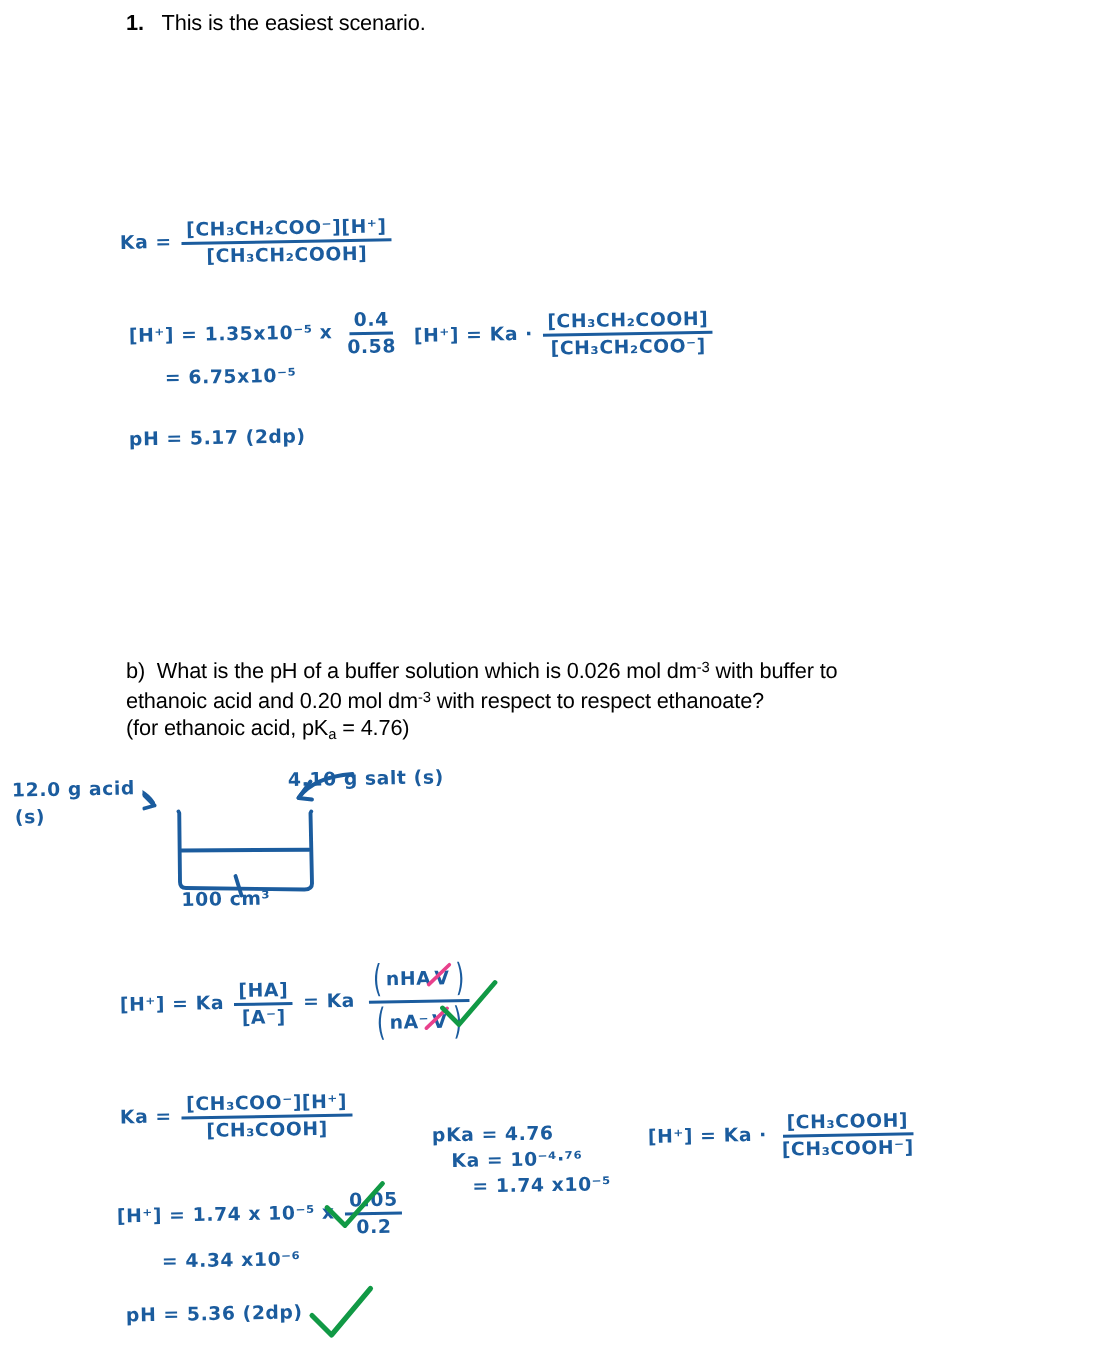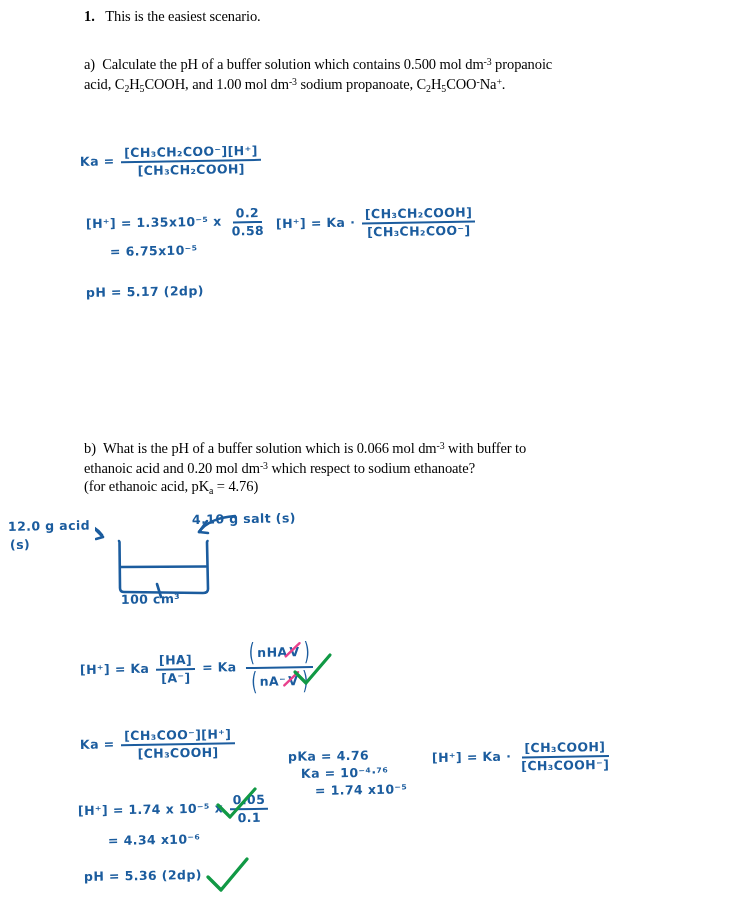--- a/index.html
+++ b/index.html
@@ -6,21 +6,21 @@
   body{
     width:736px;height:906px;position:relative;overflow:hidden;
     font-family:"Liberation Sans", sans-serif;
     color:#000000;
   }
   .sheet{position:absolute;inset:0;background:#fff;}
 
   
   .printed{
     position:absolute;
-    font-family:Liberation Serif, serif;
+    font-family:Liberation Sans, sans-serif;
     font-size:14.5px;
     line-height:20px;
     color:#000;
     letter-spacing:-0.1px;
     white-space:nowrap;
   }
   .q-num{font-weight:bold;}
   sub{font-size:0.68em;vertical-align:-0.28em;}
   sup{font-size:0.68em;vertical-align:0.42em;}
 
@@ -64,49 +64,43 @@
 </head>
 <body>
 
 <div class="sheet">
 
   <div class="printed" style="left:84px;top:6px;">
     <span class="q-num">1.</span>
     &nbsp;&nbsp;<span>This is the easiest scenario.</span>
   </div>
 
-  <div class="printed" style="left:84px;top:52px;">
-    <span>a)</span>&nbsp;&nbsp;<span>Calculate the pH of a buffer solution which contains 0.500 mol dm</span><sup>-3</sup><span> propanoic</span>
-  </div>
-  <div class="printed" style="left:84px;top:72px;">
-    <span>acid, C</span><sub>2</sub><span>H</span><sub>5</sub><span>COOH, and 1.00 mol dm</span><sup>-3</sup><span> sodium propanoate, C</span><sub>2</sub><span>H</span><sub>5</sub><span>COO</span><sup>-</sup><span>Na</span><sup>+</sup><span>.</span>
-  </div>
 
   <div class="printed" style="left:84px;top:436px;">
-    <span>b)</span>&nbsp;&nbsp;<span>What is the pH of a buffer solution which is 0.066 mol dm</span><sup>-3</sup><span> with buffer to</span>
+    <span>b)</span>&nbsp;&nbsp;<span>What is the pH of a buffer solution which is 0.026 mol dm</span><sup>-3</sup><span> with buffer to</span>
   </div>
   <div class="printed" style="left:84px;top:456px;">
-    <span>ethanoic acid and 0.20 mol dm</span><sup>-3</sup><span> which respect to sodium ethanoate?</span>
+    <span>ethanoic acid and 0.20 mol dm</span><sup>-3</sup><span> with respect to respect ethanoate?</span>
   </div>
   <div class="printed" style="left:84px;top:476px;">
     <span>(for ethanoic acid, pK</span><sub>a</sub><span> = 4.76)</span>
   </div>
 
   <div class="hw" style="left:80px;top:147px;">
     <span>Ka =</span>
     <span class="frac">
       <span class="num">[CH₃CH₂COO⁻][H⁺]</span>
       <span class="den">[CH₃CH₂COOH]</span>
     </span>
   </div>
 
   <div class="hw" style="left:86px;top:209px;">
     <span>[H⁺] = 1.35x10⁻⁵  x</span>
     <span class="frac">
-      <span class="num">0.2</span>
+      <span class="num">0.4</span>
       <span class="den">0.58</span>
     </span>
   </div>
 
   <div class="hw" style="left:110px;top:244px;">= 6.75x10⁻⁵</div>
   <div class="hw" style="left:86px;top:285px;">pH = 5.17  (2dp)</div>
 
   <div class="hw" style="left:276px;top:209px;">
     <span>[H⁺] =  Ka ·</span>
     <span class="frac">
@@ -184,21 +178,21 @@
     <span class="frac">
       <span class="num">[CH₃COO⁻][H⁺]</span>
       <span class="den">[CH₃COOH]</span>
     </span>
   </div>
 
   <div class="hw" style="left:78px;top:796px;">
     <span>[H⁺] = 1.74 x 10⁻⁵ x</span>
     <span class="frac">
       <span class="num">0.05</span>
-      <span class="den">0.1</span>
+      <span class="den">0.2</span>
     </span>
   </div>
 
   <svg class="tick" style="left:215px;top:786px;" width="44" height="38" viewBox="0 0 44 38">
     <path d="M3 19 L15 31 L40 3" fill="none" stroke="#119945" stroke-width="3.2" stroke-linecap="round" stroke-linejoin="round"></path>
   </svg>
 
   <div class="hw" style="left:108px;top:833px;">= 4.34 x10⁻⁶</div>
   <div class="hw" style="left:84px;top:869px;">pH = 5.36  (2dp)</div>
 

